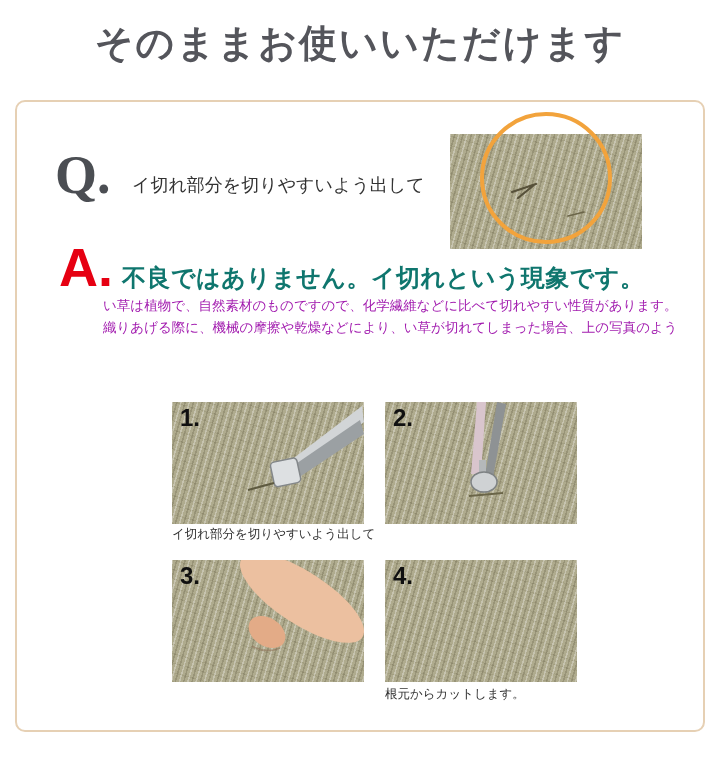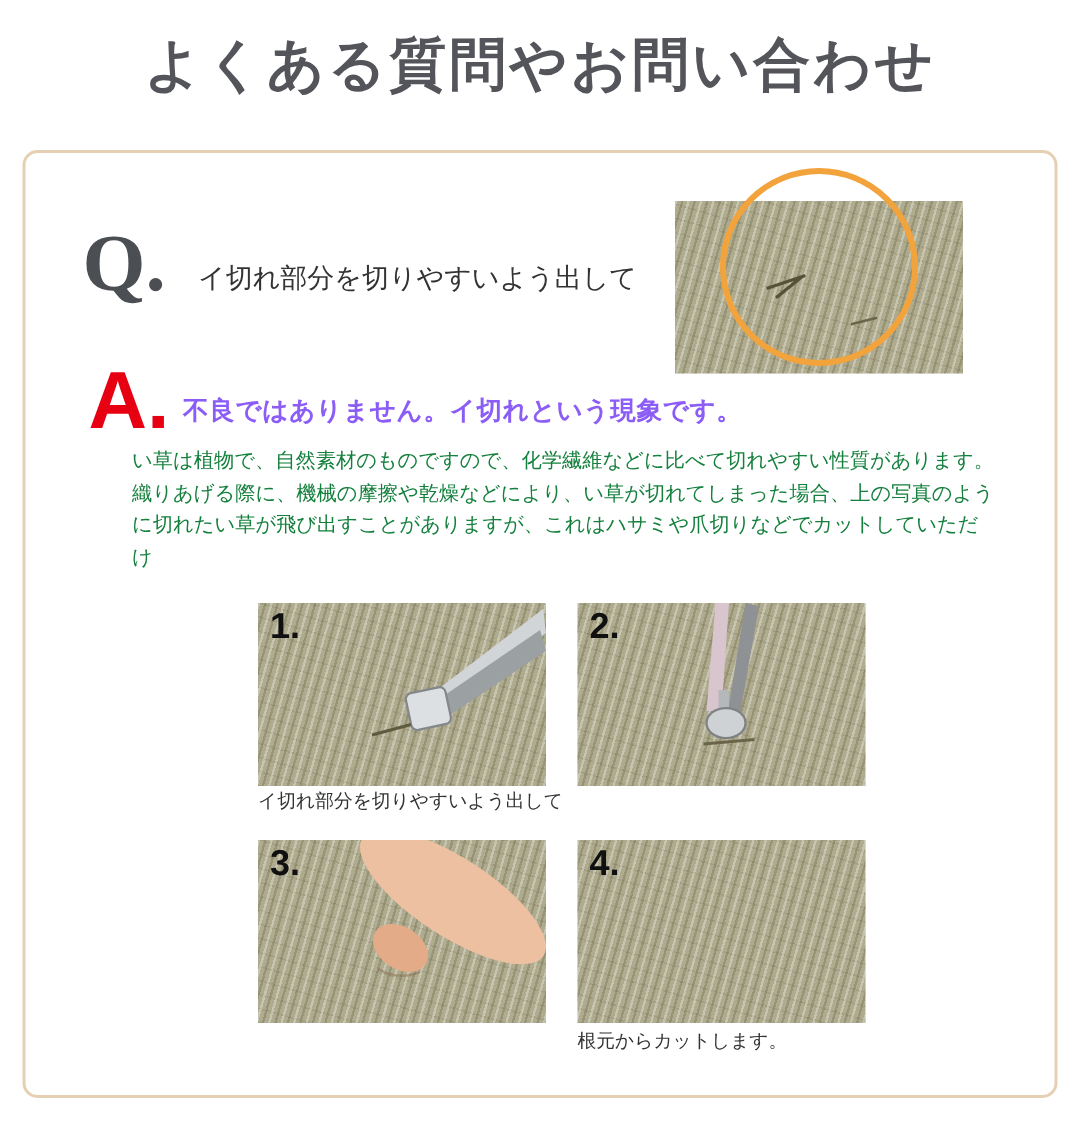--- a/index.html
+++ b/index.html
@@ -44,25 +44,25 @@
     position:absolute;left:463px;top:10px;width:124px;height:124px;
     border:4px solid #f2a33c;border-radius:50%;
   }
   
   .a-label{
     position:absolute;left:42px;top:138px;
     font-size:54px;font-weight:bold;color:#e60012;line-height:1;
   }
   .a-heading{
     position:absolute;left:105px;top:160px;
-    font-size:17px;font-weight:bold;color:#8b5cf6;letter-spacing:.5px;
+    font-size:24px;font-weight:bold;color:#0f766e;letter-spacing:.5px;
   }
   .a-body{
-    position:absolute;left:71px;top:194px;width:575px;
-    font-size:13.5px;line-height:21.5px;color:#15803d;
+    position:absolute;left:86px;top:194px;width:575px;
+    font-size:13.5px;line-height:21.5px;color:#a21caf;font-family:Liberation Mono, monospace;
   }
   
   .step-img{
     position:absolute;width:192px;height:122px;overflow:hidden;
   }
   .step-img svg{position:absolute;left:0;top:0;}
   .step-num{
     position:absolute;left:8px;top:2px;
     font-size:24px;font-weight:bold;color:#101010;
   }
@@ -75,21 +75,21 @@
   .pos-img-3{left:155px;top:458px;}
   .pos-img-4{left:368px;top:458px;}
   .pos-cap-1{left:155px;top:424px;}
   .pos-cap-2{left:368px;top:424px;}
   .pos-cap-3{left:155px;top:584px;}
   .pos-cap-4{left:368px;top:584px;}
 </style>
 </head>
 <body>
 
-<div class="page-title">よくある質問やお問い合わせ</div>
+<div class="page-title">そのままお使いいただけます</div>
 
 <div class="faq-box">
 
   <div class="q-label">Q.</div>
   <div class="q-text">
     <div>イ切れ部分を切りやすいよう出して</div>
   </div>
 
   <div class="photo-main tatami">
     <svg width="192" height="115" viewBox="0 0 192 115">
@@ -97,21 +97,20 @@
       <path d="M118,82 l16,-4" stroke="#6b6549" stroke-width="1.6" fill="none" stroke-linecap="round"></path>
     </svg>
   </div>
   <div class="highlight-circle"></div>
 
   <div class="a-label">A.</div>
   <div class="a-heading">不良ではありません。イ切れという現象です。</div>
   <div class="a-body">
     <div>い草は植物で、自然素材のものですので、化学繊維などに比べて切れやすい性質があります。</div>
     <div>織りあげる際に、機械の摩擦や乾燥などにより、い草が切れてしまった場合、上の写真のよう</div>
-    <div>に切れたい草が飛び出すことがありますが、これはハサミや爪切りなどでカットしていただけ</div>
   </div>
 
   <div class="step-img tatami pos-img-1">
     <svg width="192" height="122" viewBox="0 0 192 122">
       <polygon points="190,4 114,62 124,74 192,20" fill="#d2d5d7"></polygon>
       <polygon points="188,18 112,70 120,80 192,32" fill="#9ba0a3"></polygon>
       <rect x="100" y="58" width="27" height="25" rx="4" fill="#dde0e2" stroke="#83878a" stroke-width="1.5" transform="rotate(-12 113 70)"></rect>
       <path d="M76,88 l26,-7" stroke="#5e5a40" stroke-width="2" fill="none"></path>
     </svg>
     <div class="step-num">1.</div>

